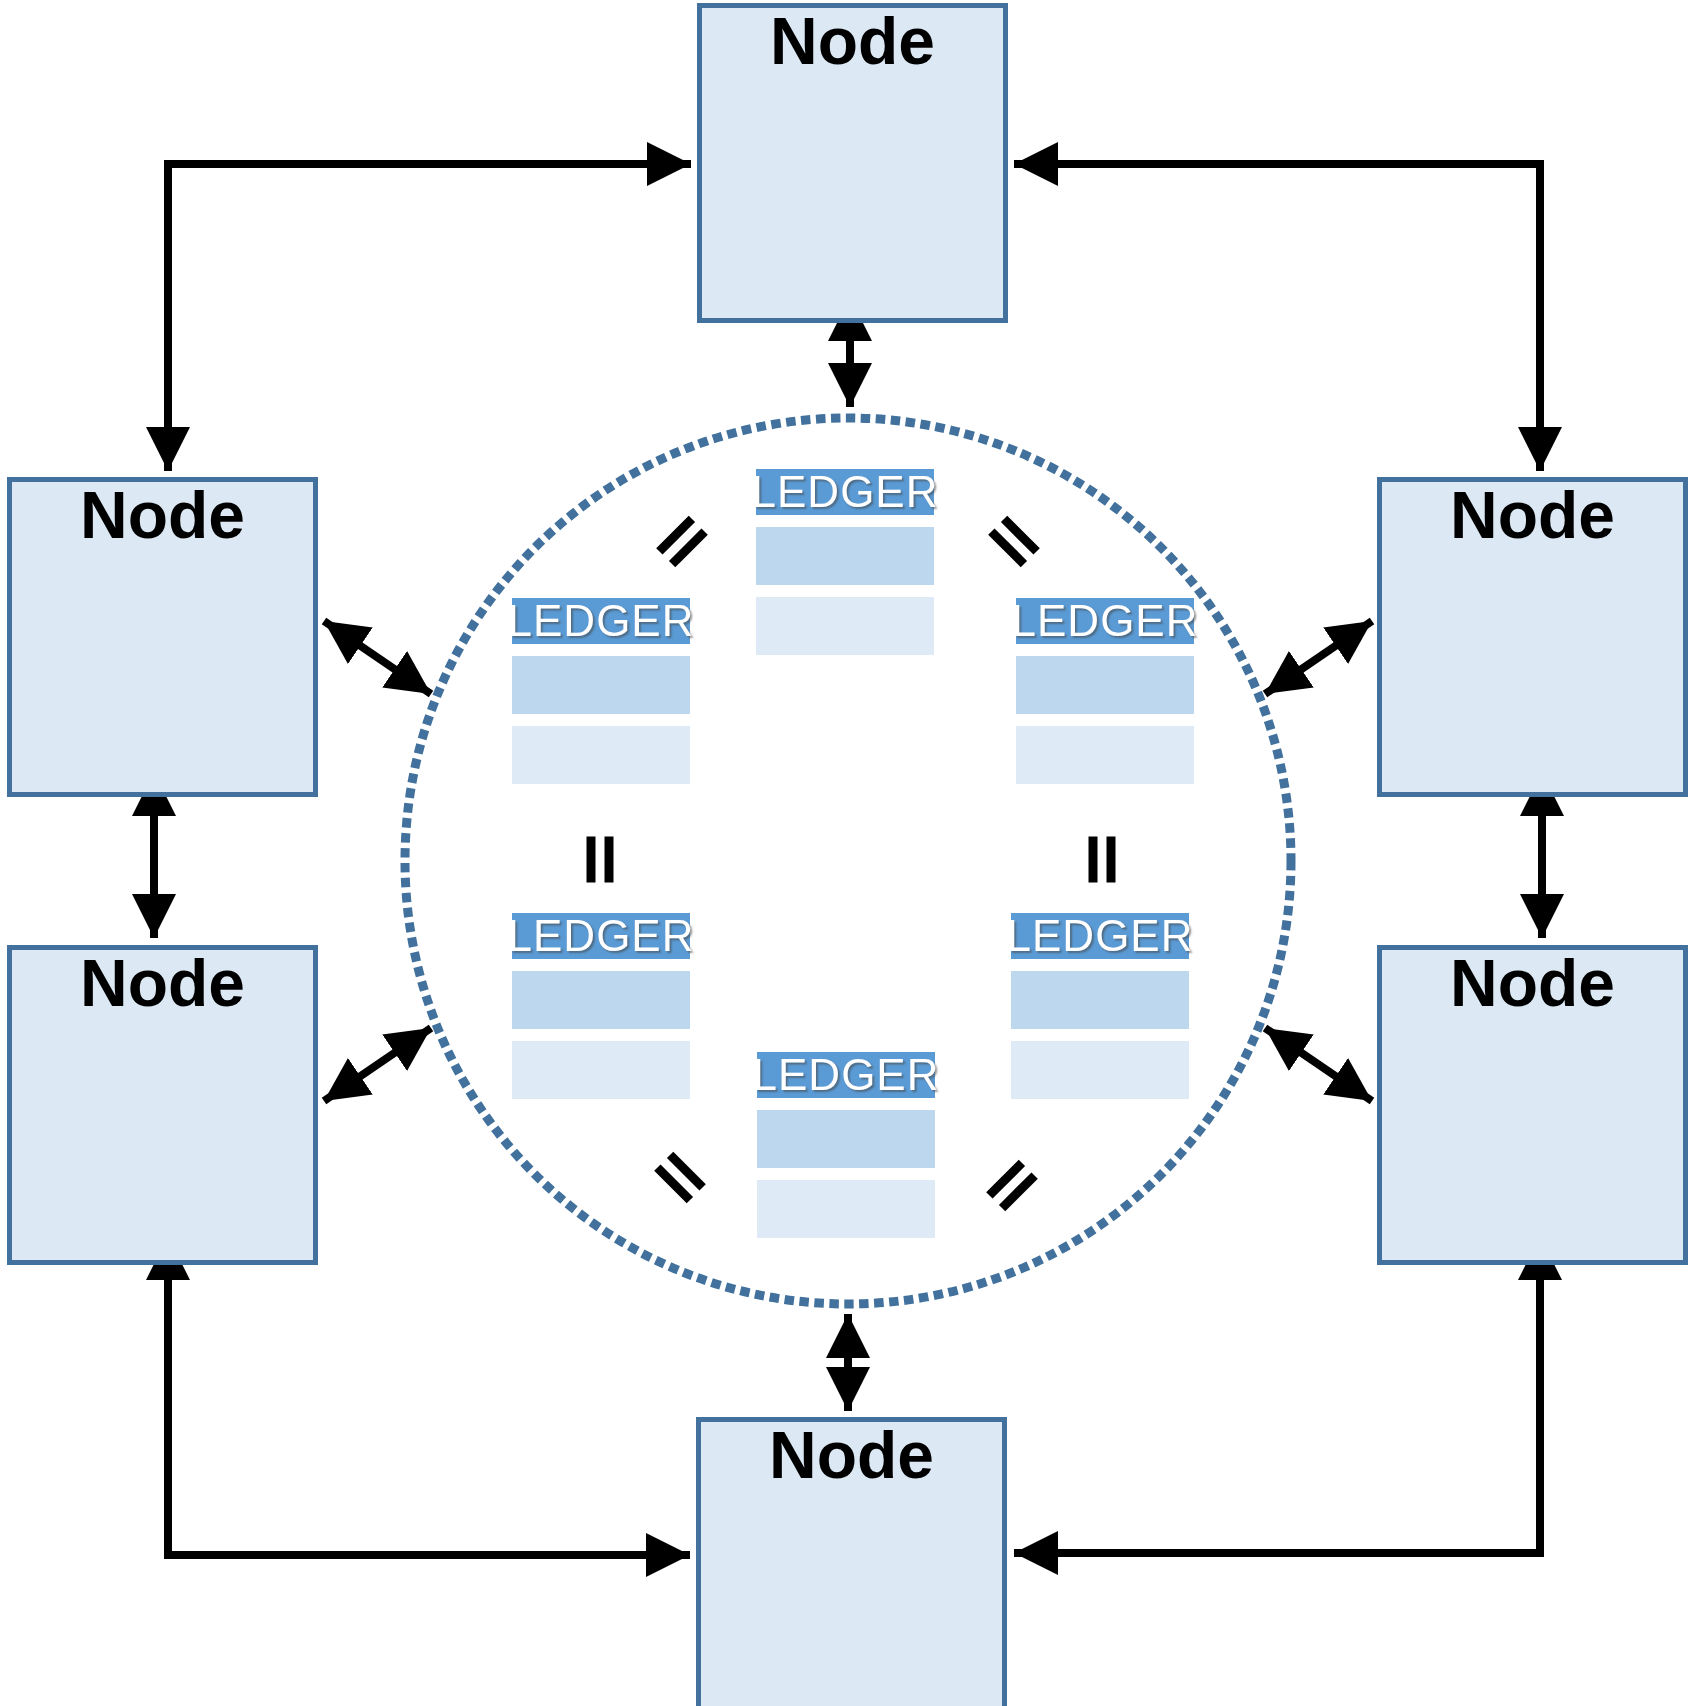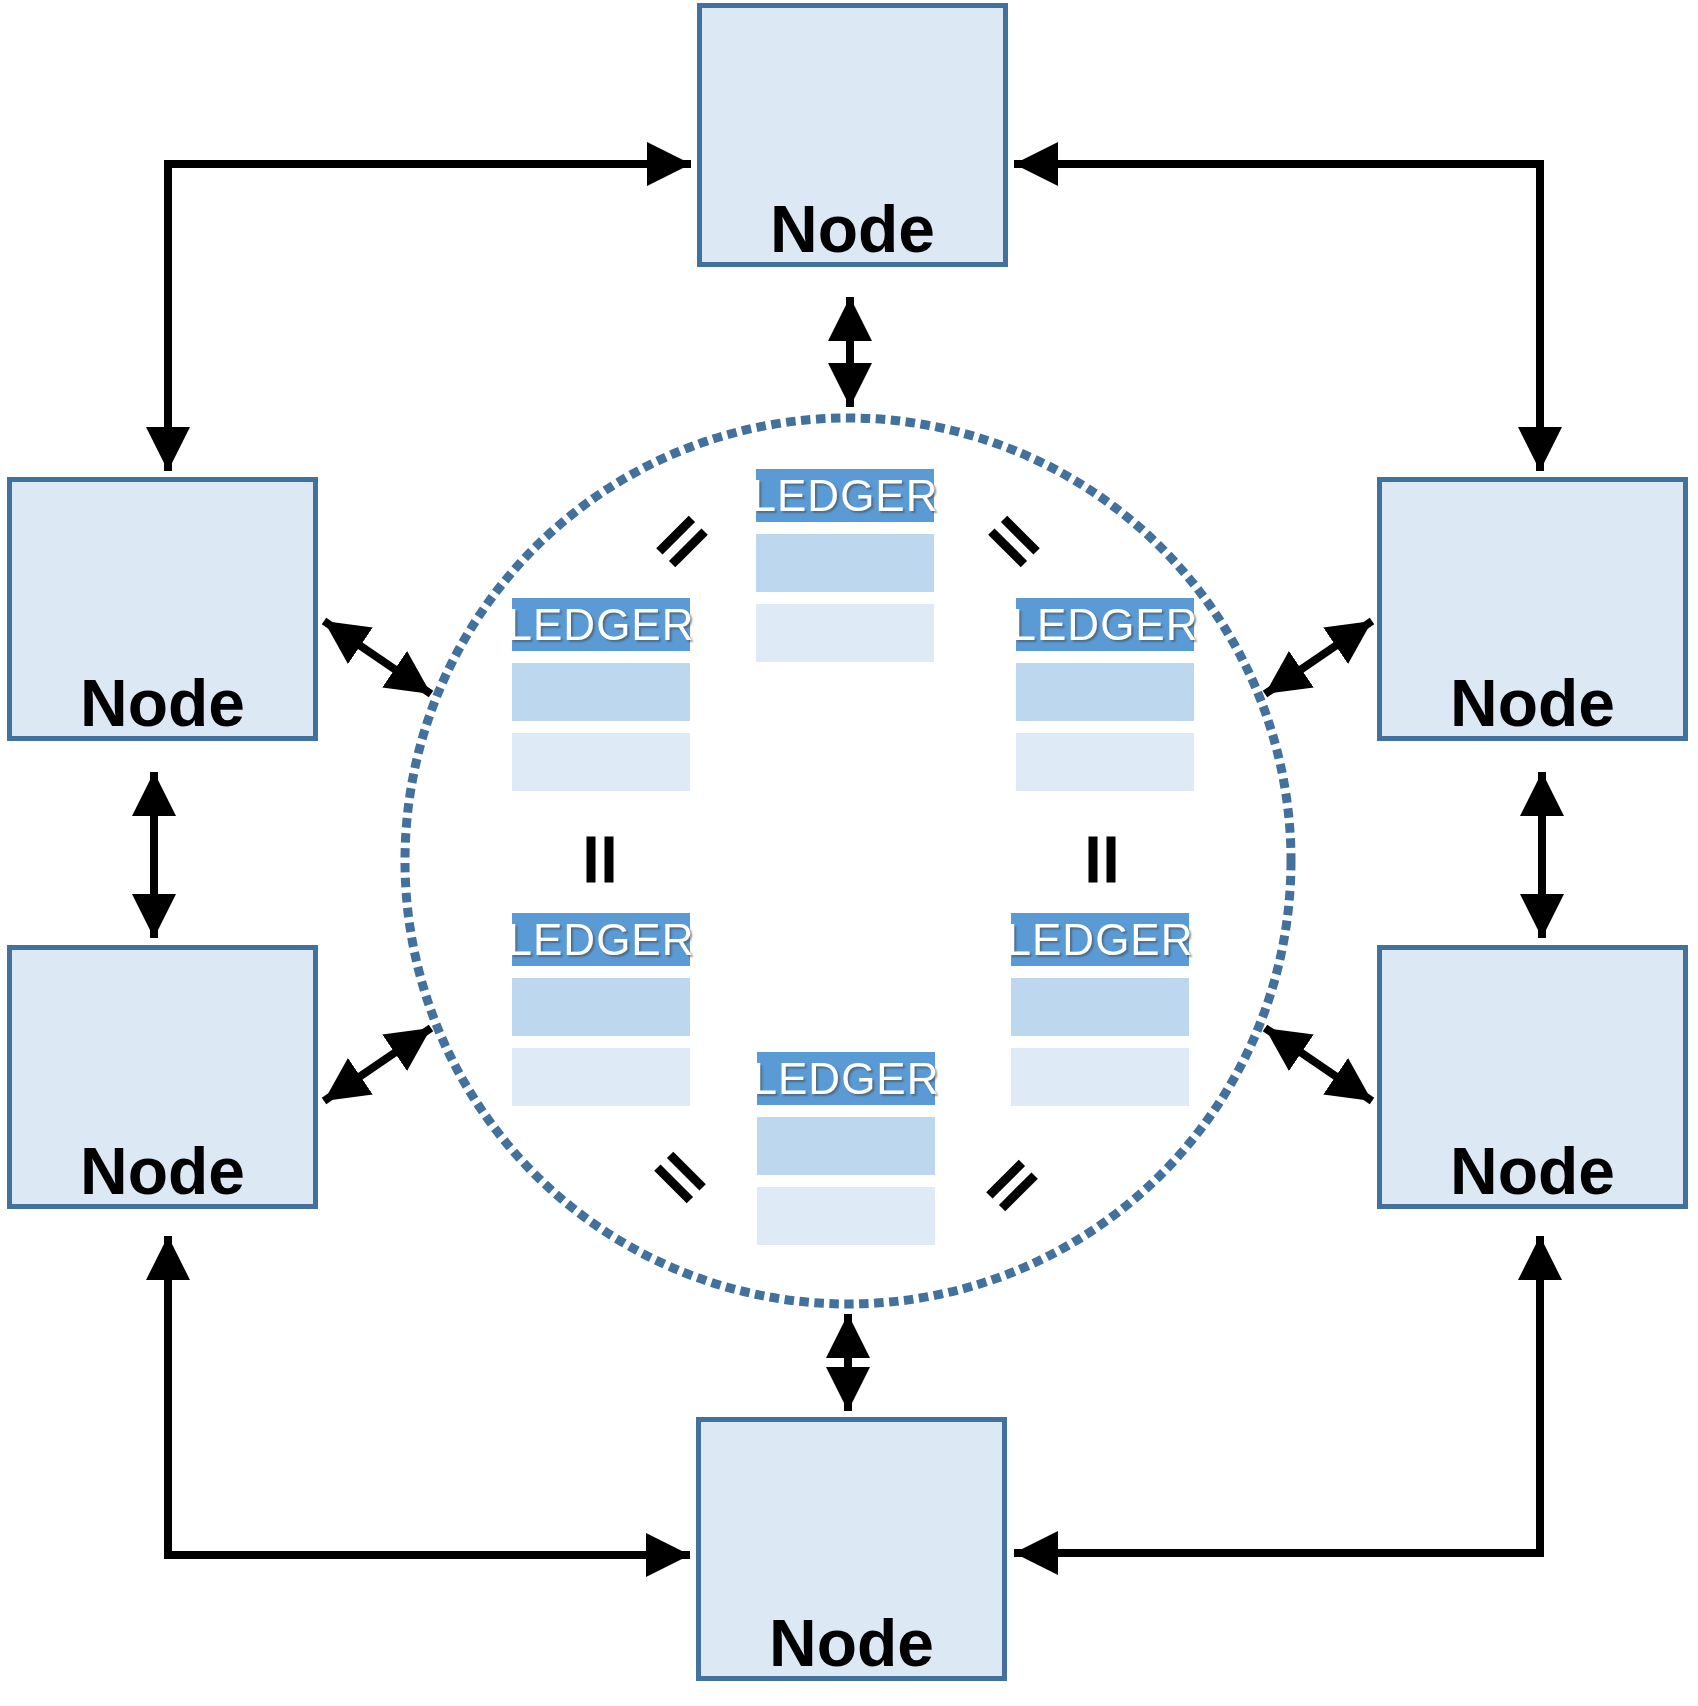--- a/index.html
+++ b/index.html
@@ -17,42 +17,42 @@
     width:1698px;height:1706px;
     background:#ffffff;
     overflow:hidden;
     font-family:"Liberation Sans", sans-serif;
   }
   svg.overlay{position:absolute;left:0;top:0;width:1698px;height:1706px;z-index:1;}
 
   
   .node{
     position:absolute;
-    width:311px;height:264px;
+    width:311px;height:320px;
     box-sizing:border-box;
     background:var(--node-fill,#DCE9F5);
     border:5px solid var(--node-border,#41719C);
-    display:flex;align-items:flex-end;justify-content:center;
+    display:flex;align-items:flex-start;justify-content:center;
     z-index:2;
   }
   .node .node-label{
     font-size:66px;font-weight:bold;color:#000;line-height:1;
     letter-spacing:0px;
   }
   .node-top{left:697px;top:3px;}
   .node-upper-left{left:7px;top:477px;}
   .node-upper-right{left:1377px;top:477px;}
   .node-lower-left{left:7px;top:945px;}
   .node-lower-right{left:1377px;top:945px;}
   .node-bottom{left:696px;top:1417px;}
 
   
   .ledger{position:absolute;width:178px;z-index:2;}
   .ledger .ledger-header{
-    height:53px;
+    height:46px;
     background:var(--ledger-header,#5B9BD5);
     color:#fff;
     display:flex;align-items:center;justify-content:center;
     font-size:44px;font-weight:400;letter-spacing:1px;
     text-shadow:2px 2px 2px rgba(70,70,70,0.55);
   }
   .ledger .ledger-row{height:58px;margin-top:12px;}
   .ledger .row1{background:var(--ledger-row-1,#BDD7EE);}
   .ledger .row2{background:var(--ledger-row-2,#DEEBF7);}
   .ledger-top{left:756px;top:469px;}

